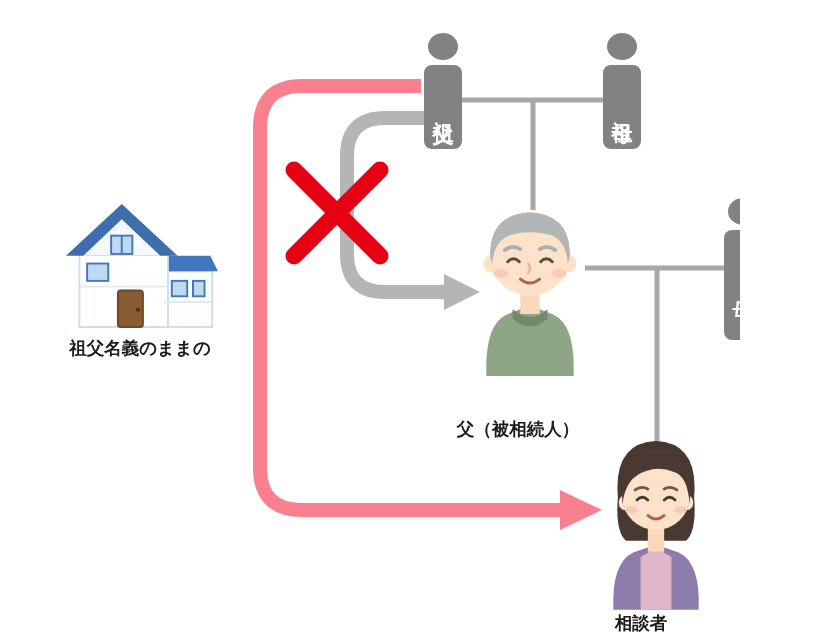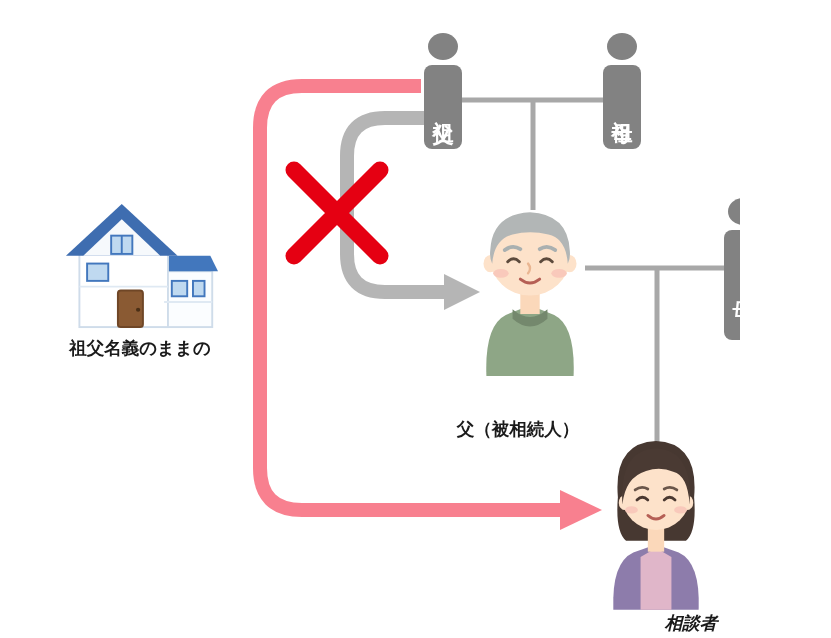--- a/index.html
+++ b/index.html
@@ -111,15 +111,15 @@
       <path d="M28 84 Q24 24 65 22 Q106 24 102 84 Q100 52 84 48 Q70 42 54 47 Q31 54 28 84 Z" fill="#4a3a33"></path>
       <path d="M42 68 Q49 63 56 67" stroke="#6a564a" stroke-width="3" fill="none" stroke-linecap="round"></path>
       <path d="M74 67 Q81 63 88 68" stroke="#6a564a" stroke-width="3" fill="none" stroke-linecap="round"></path>
       <path d="M44 79 Q50 73 56 79" stroke="#4a3830" stroke-width="3" fill="none" stroke-linecap="round"></path>
       <path d="M74 79 Q80 73 86 79" stroke="#4a3830" stroke-width="3" fill="none" stroke-linecap="round"></path>
       <ellipse cx="38" cy="90" rx="7" ry="4" fill="#f9c9bb"></ellipse>
       <ellipse cx="92" cy="90" rx="7" ry="4" fill="#f9c9bb"></ellipse>
       <path d="M56 96 Q65 104 74 96" stroke="#b55f55" stroke-width="3" fill="none" stroke-linecap="round"></path>
     </svg>
   </div>
-  <div class="caption" style="left:632px; top:612px; width:118px;font-style:italic;">相談者</div>
+  <div class="caption" style="left:582px; top:612px; width:118px;">相談者</div>
 
 </div>
 
 </body></html>

